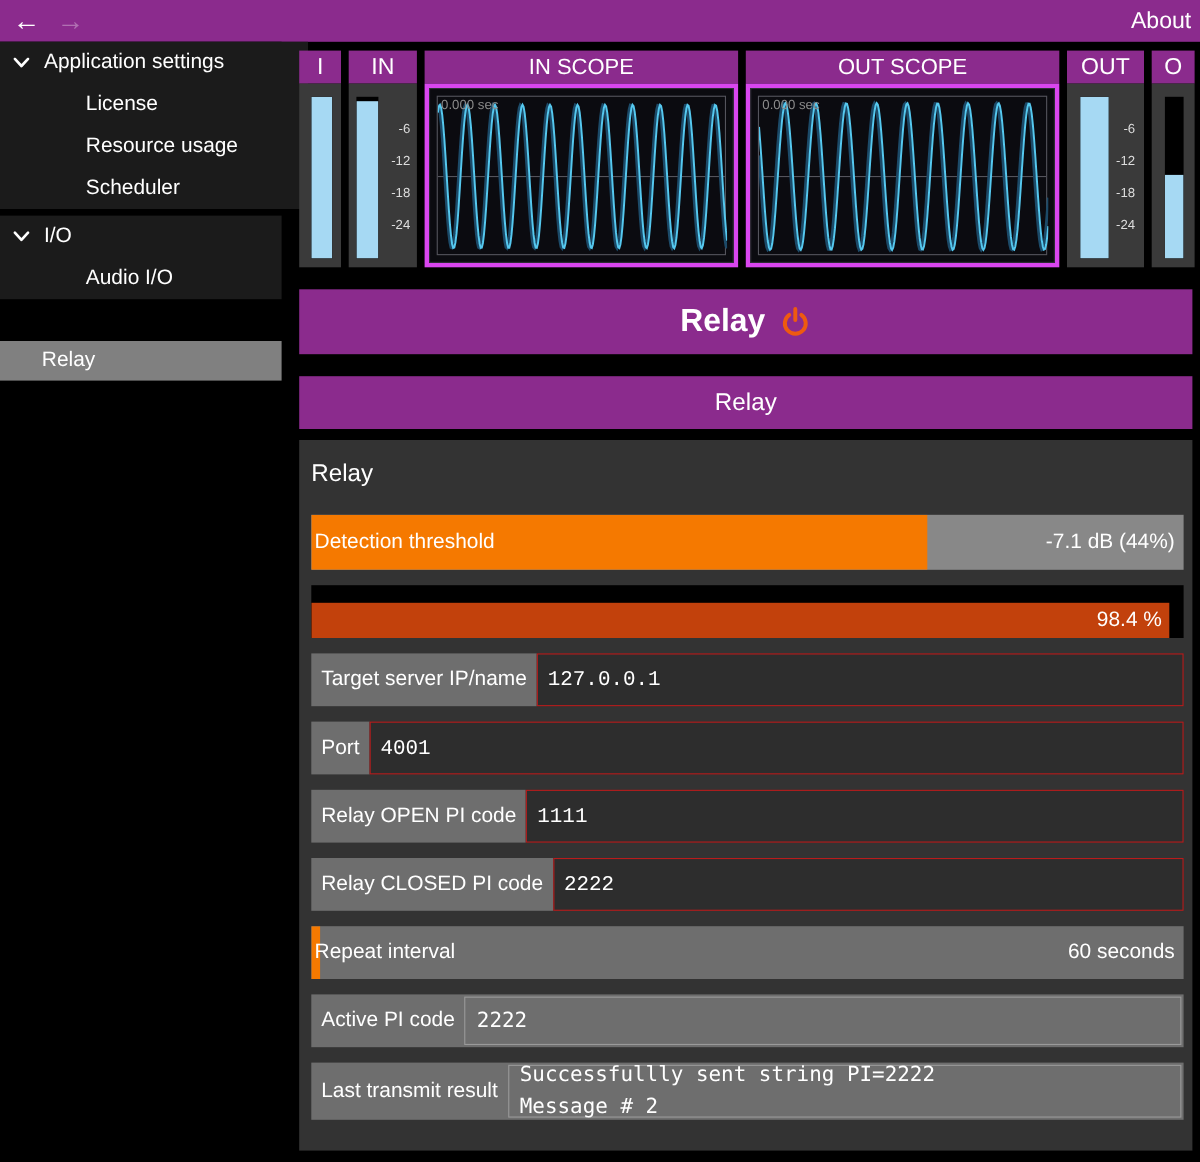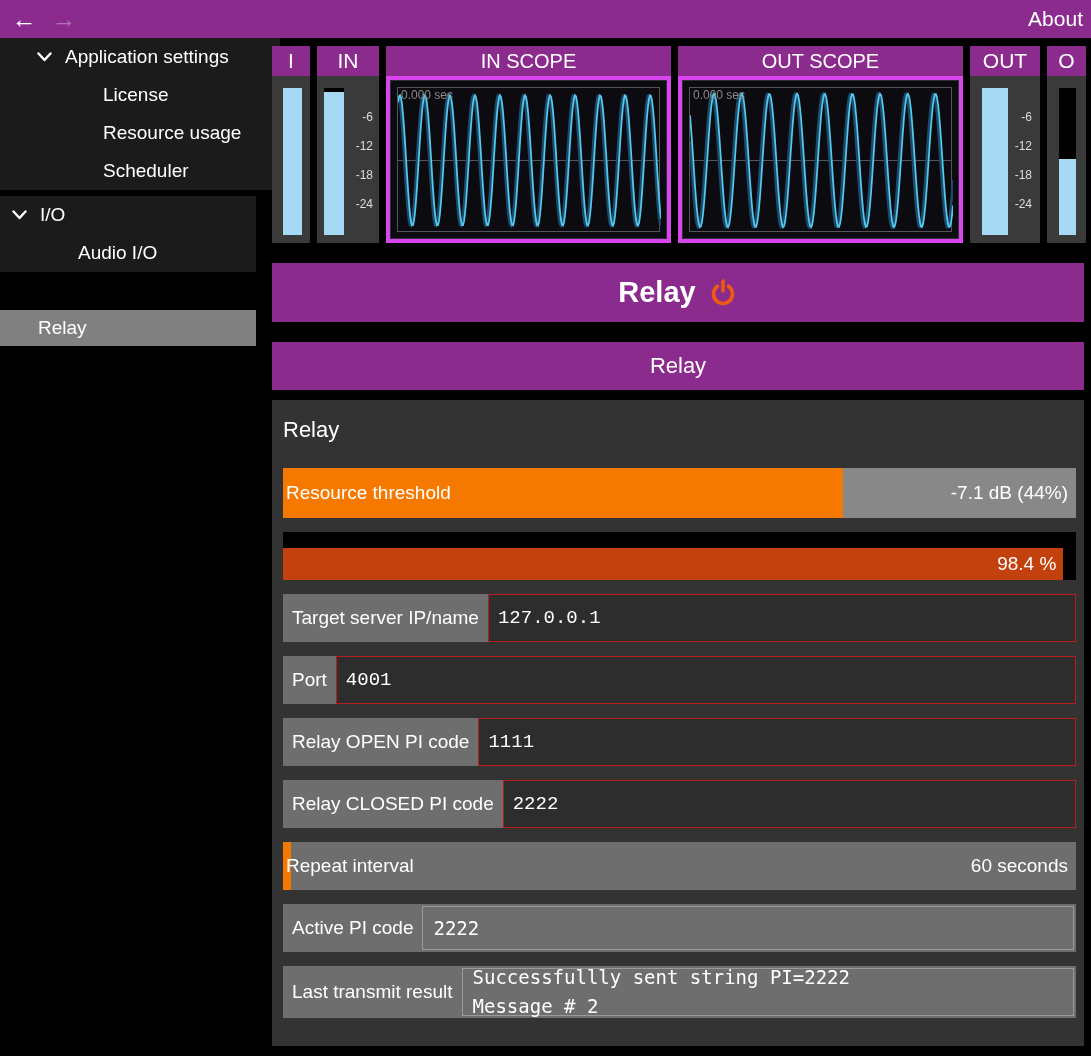--- a/index.html
+++ b/index.html
@@ -11,21 +11,21 @@
     background:#8B2B8D; display:flex; align-items:center; }
   .nav-arrow { font-size:25px; font-weight:bold; line-height:38px; width:40px;
     text-align:center; cursor:pointer; }
   .nav-back { color:#fff; margin-left:4px; }
   .nav-fwd { color:rgba(255,255,255,0.33); }
   .about { position:absolute; right:8px; top:0; line-height:38px; font-size:21px; }
 
   
   .sidebar { position:absolute; left:0; top:38px; width:256px; height:1018px; background:#000; }
   .side-group { background:#1b1b1b; }
-  .g1 { position:absolute; top:0; width:280px;padding-left:25px; }
+  .g1 { position:absolute; top:0; width:280px; }
   .g2 { position:absolute; top:158px; width:256px; }
   .side-item { height:38px; display:flex; align-items:center; font-size:19px; cursor:pointer; }
   .side-item .chev { width:28px; margin-left:12px; display:flex; align-items:center; }
   .side-child { padding-left:78px; }
   .side-selected { position:absolute; top:272px; width:256px; height:36px; background:#808080;
     display:flex; align-items:center; padding-left:38px; font-size:19px; cursor:pointer; }
 
   
   .meters-row { position:absolute; left:272px; top:46px; width:814px; height:197px;
     display:flex; gap:7px; }
@@ -228,21 +228,21 @@
   <span>Relay</span>
 </div>
 
 <div class="panel">
   <div class="panel-title">Relay</div>
 
   <div class="rows">
 
     <div class="slider-row">
       <div class="slider-fill" style="width: 70.6%;"></div>
-      <div class="slider-label">Resource threshold</div>
+      <div class="slider-label">Detection threshold</div>
       <div class="slider-value">-7.1 dB (44%)</div>
     </div>
 
     <div class="redmeter">
       <div class="red-fill" style="width: 98.4%;">
         <div class="red-value">98.4 %</div>
       </div>
     </div>
 
     <div class="field-row">

